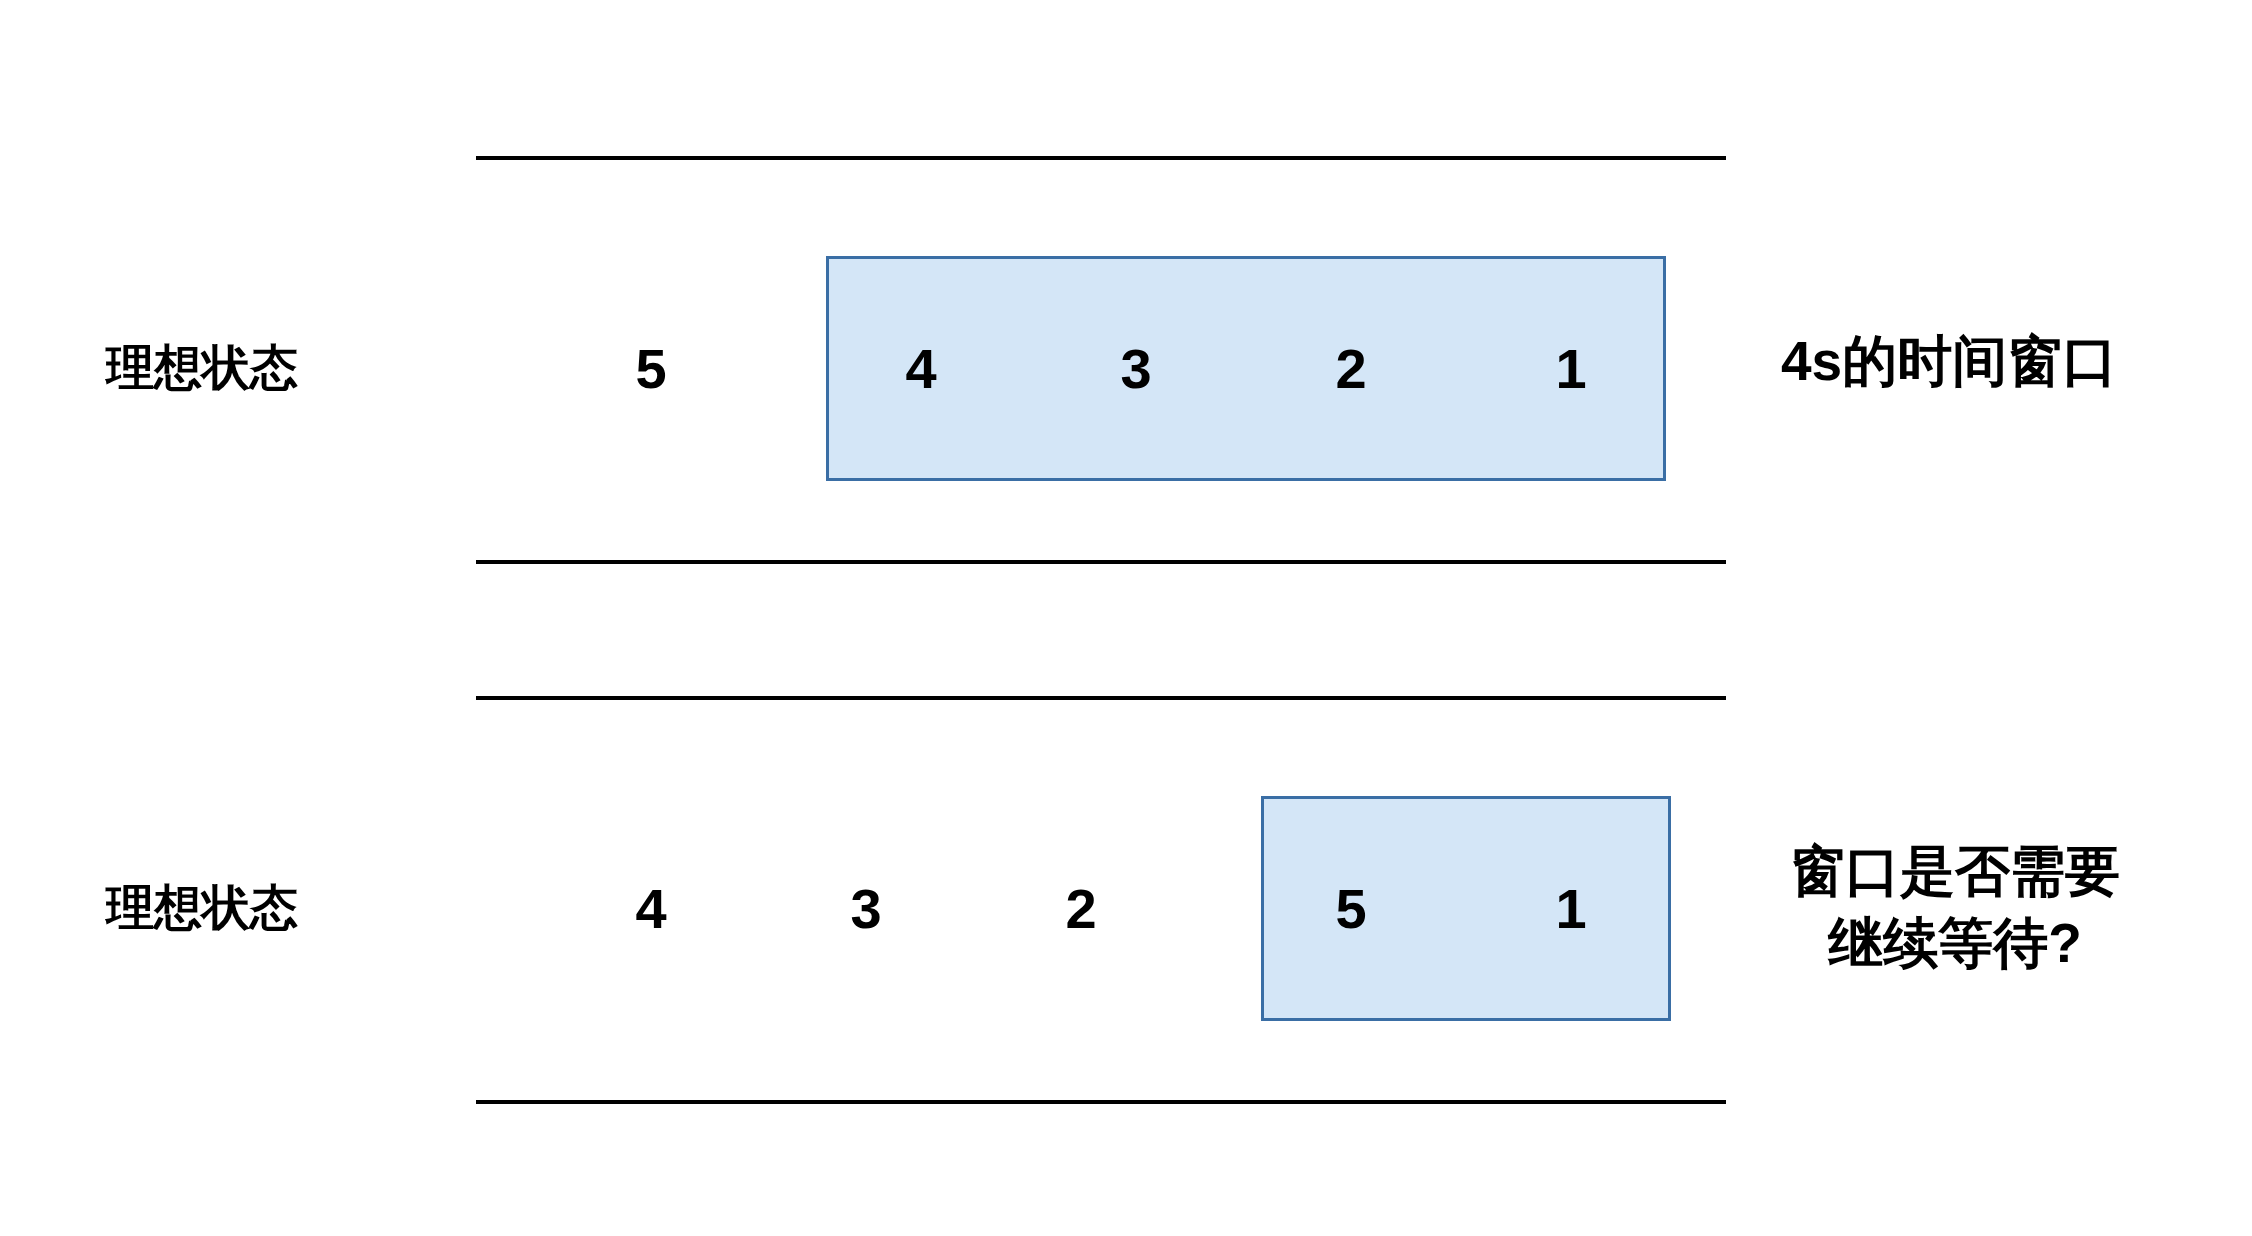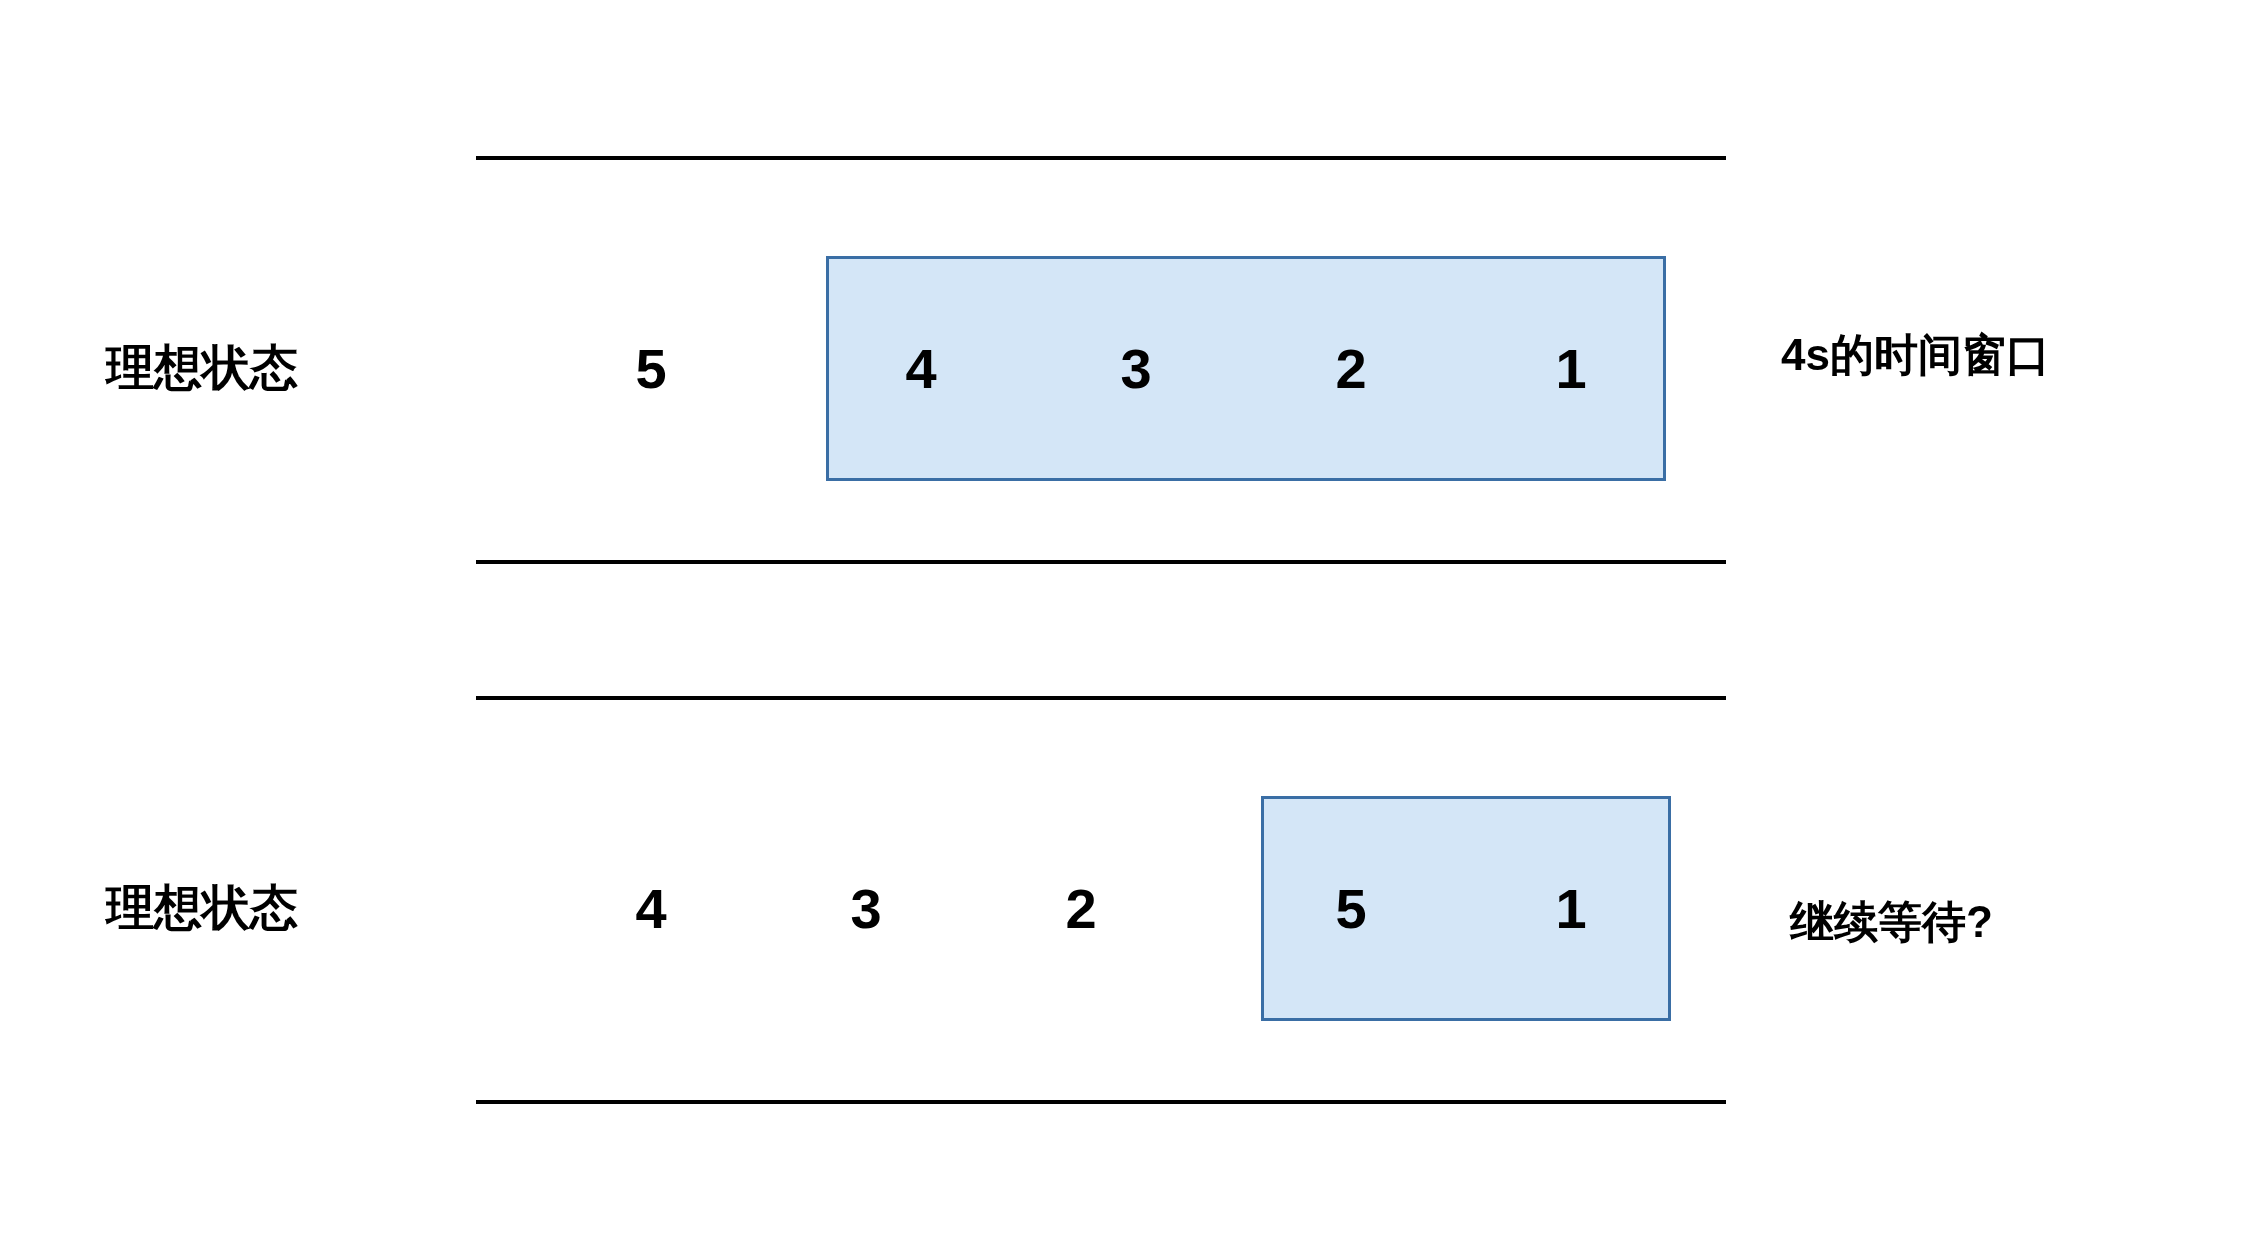--- a/index.html
+++ b/index.html
@@ -20,21 +20,21 @@
       width: 100%;
     }
     .row-label {
       position: absolute;
       font-size: 48px;
       font-weight: bold;
       color: #000;
     }
     .right-label {
       position: absolute;
-      font-size: 44px;
+      font-size: 55px;
       font-weight: bold;
       color: #000;
       text-align: center;
       line-height: 1.3;
     }
     .track {
       position: absolute;
       border-top: 4px solid #000;
       border-bottom: 4px solid #000;
     }
@@ -78,16 +78,16 @@
 
   <div class="window-box" style="left: 1225px; top: 760px; width: 410px; height: 225px;"></div>
 
   <div class="number" style="left: 575px; top: 840px;">4</div>
   <div class="number" style="left: 790px; top: 840px;">3</div>
   <div class="number" style="left: 1005px; top: 840px;">2</div>
   <div class="number" style="left: 1275px; top: 840px;">5</div>
   <div class="number" style="left: 1495px; top: 840px;">1</div>
 
   <div class="right-label" style="left: 1745px; top: 800px;">
-    <br>
+    <span>窗口是否需要</span><br>
     <span>继续等待?</span>
   </div>
 </div>
 
 </body></html>

